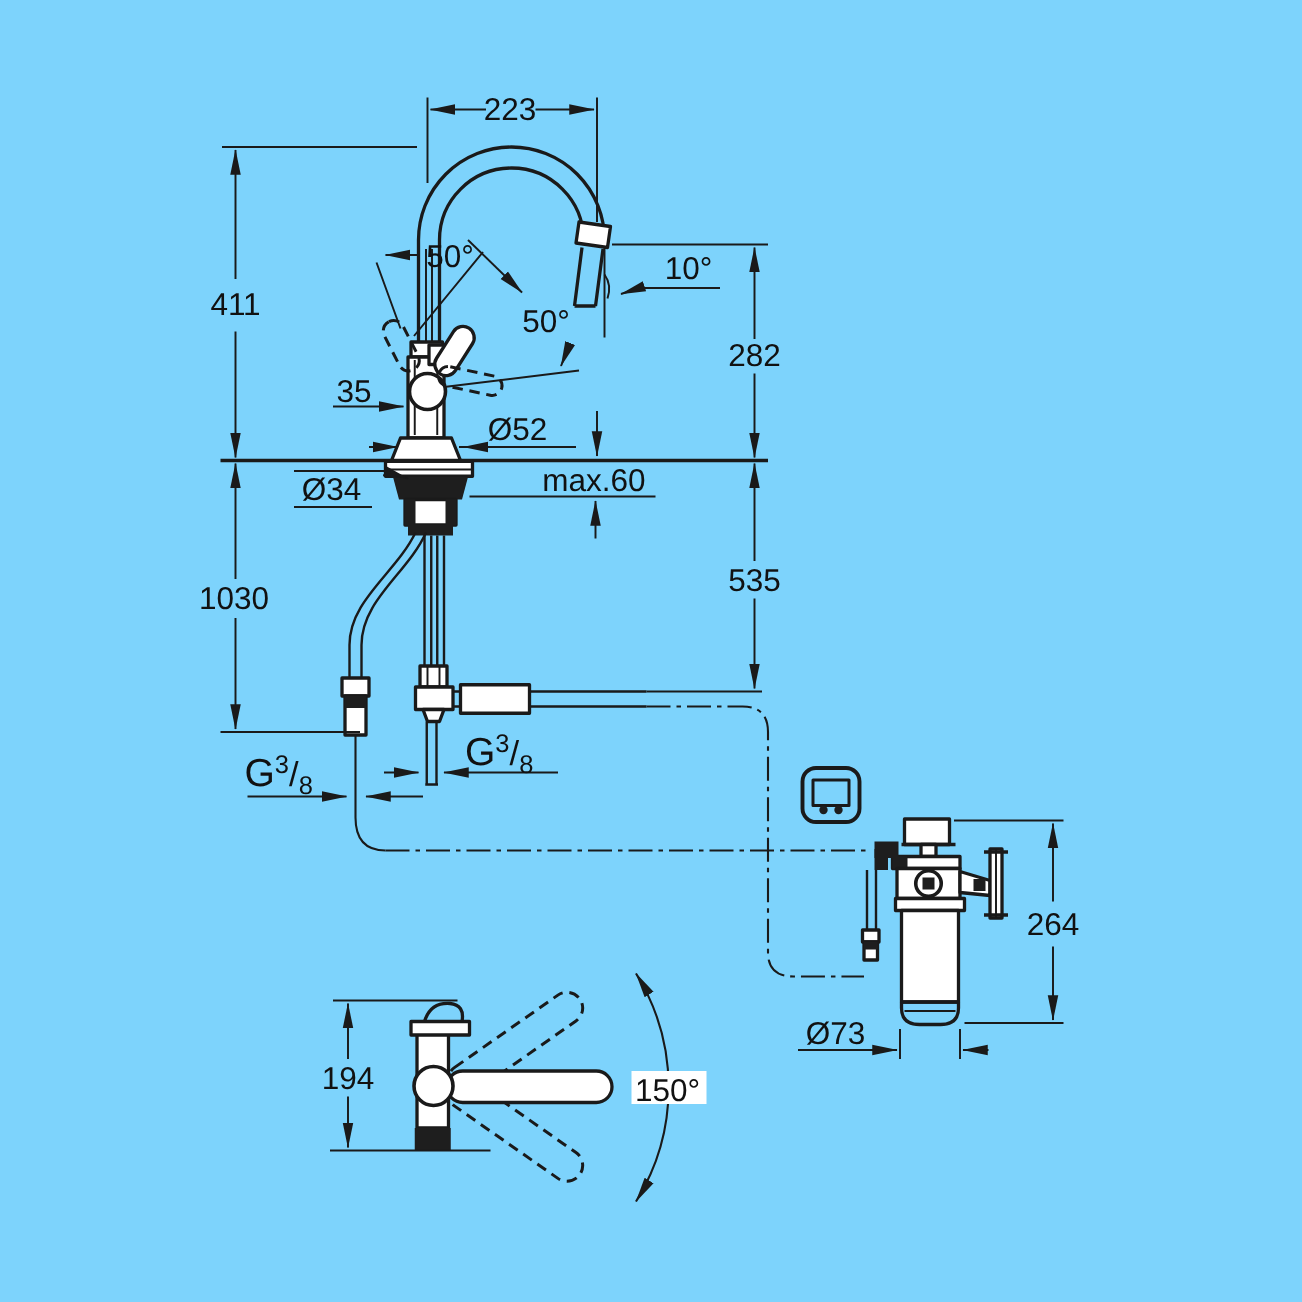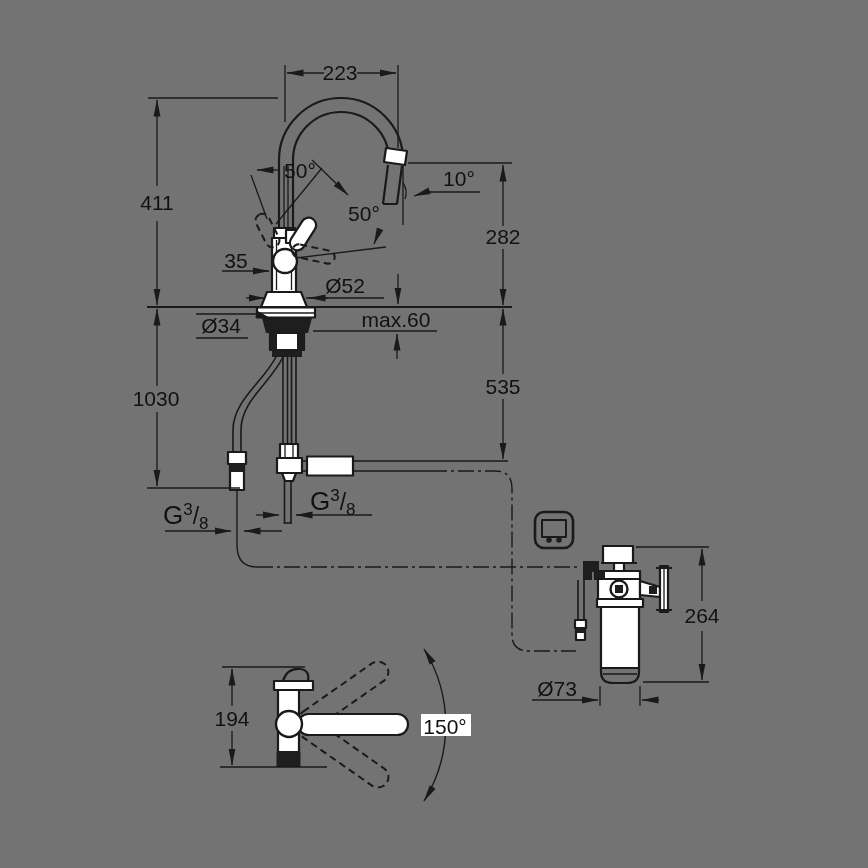--- a/index.html
+++ b/index.html
@@ -1,16 +1,16 @@
 <!DOCTYPE html>
 <html><head>
 <meta charset="utf-8">
 <style>
   html,body{margin:0;padding:0;background:#fff;}
-  .stage{position:relative;width:868px;height:868px;background:#737373;overflow:hidden;
+  .stage{position:relative;width:868px;height:868px;background:#7dd3fc;overflow:hidden;
          font-family:"Liberation Sans",sans-serif;}
   svg{display:block;}
   .o  {fill:none;stroke:#1a1a1a;stroke-width:2.2;stroke-linejoin:round;}
   .o2 {fill:none;stroke:#1a1a1a;stroke-width:1.6;stroke-linejoin:round;}
   .ow {fill:#ffffff;stroke:#1a1a1a;stroke-width:2.2;stroke-linejoin:round;}
   .ob {fill:#1e1e1e;stroke:none;}
   .d  {fill:none;stroke:#1a1a1a;stroke-width:1.3;}
   .d2 {fill:none;stroke:#1a1a1a;stroke-width:1.4;}
   .dd {fill:none;stroke:#1a1a1a;stroke-width:2;stroke-dasharray:7 4.5;stroke-linejoin:round;}
   .cd {fill:none;stroke:#1a1a1a;stroke-width:1.4;stroke-dasharray:16 4 3 4;}

